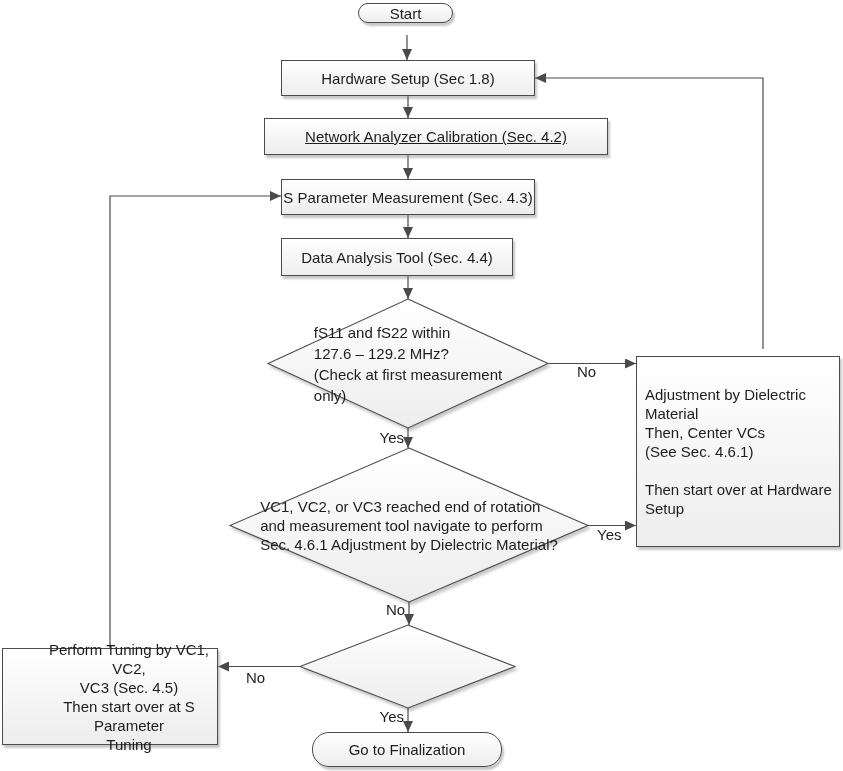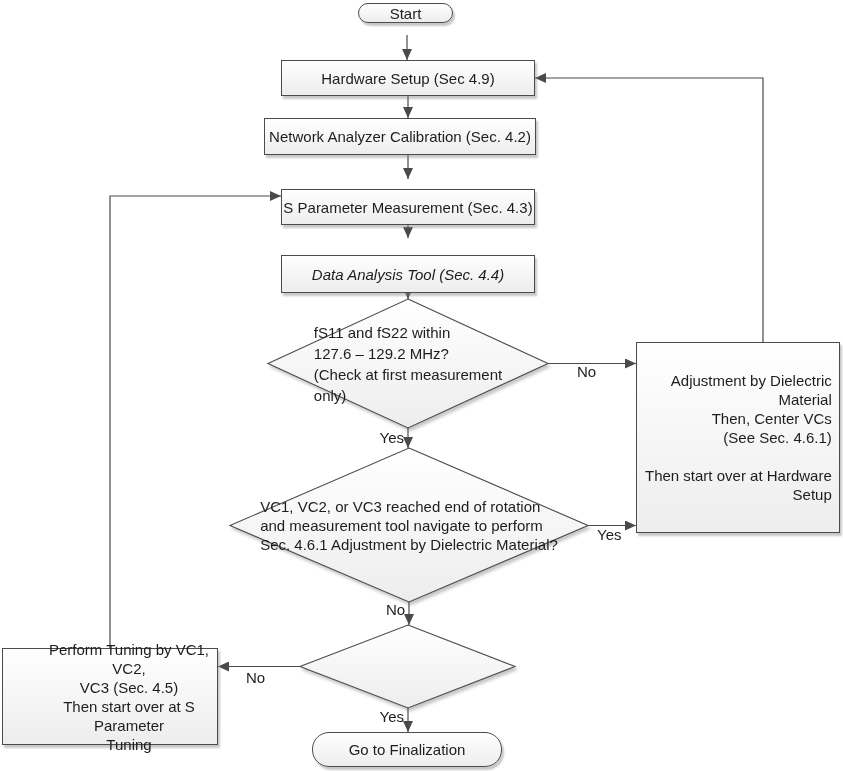--- a/index.html
+++ b/index.html
@@ -33,25 +33,25 @@
   .multiline{white-space:pre-line;}
   .diamond-text{
     position:absolute; display:flex; align-items:center; justify-content:center;
     text-align:left; white-space:pre-line; pointer-events:none;
   }
   .edge-label{position:absolute; line-height:16px;}
 
   
   #node-start{left:358px;top:3px;width:95px;height:20px;}
   #node-hardware{left:281px;top:60px;width:254px;height:36px;}
-  #node-calibration{left:264px;top:118px;width:272px;height:37px;}
-  #node-sparameter{left:281px;top:189px;width:254px;height:36px;}
-  #node-data-analysis{left:281px;top:255px;width:254px;height:38px;font-style:italic;}
-  #node-adjustment{left:636px;top:342px;width:204px;height:191px;
-    justify-content:flex-start;text-align:right;padding:0 4px 0 8px;}
+  #node-calibration{left:264px;top:118px;width:344px;height:37px;text-decoration:underline;}
+  #node-sparameter{left:281px;top:179px;width:254px;height:36px;}
+  #node-data-analysis{left:281px;top:238px;width:232px;height:38px;}
+  #node-adjustment{left:636px;top:356px;width:204px;height:191px;
+    justify-content:flex-start;text-align:left;padding:0 4px 0 8px;}
   #node-tuning{left:2px;top:648px;width:216px;height:97px;padding-left:38px;}
   #node-finalization{left:312px;top:732px;width:190px;height:35px;}
 
   #text-frequency{left:268px;top:299px;width:280px;height:129px;line-height:21px;}
   #text-vc{left:230px;top:448px;width:358px;height:154px;line-height:19px;}
   #text-pass{left:300px;top:625px;width:215px;height:83px;line-height:20px;}
 
   
   #label-frequency-yes{left:374px;top:430px;width:30px;text-align:right;}
   #label-frequency-no{left:577px;top:364px;width:26px;}
@@ -90,21 +90,21 @@
     <path class="flow-line" marker-end="url(#arrow)" d="M409 602 V625"></path>
     <path class="flow-line" marker-end="url(#arrow)" d="M588 525.5 H636"></path>
     <path class="flow-line" marker-end="url(#arrow)" d="M408 708 V732"></path>
     <path class="flow-line" marker-end="url(#arrow)" d="M300 666.5 H218"></path>
     <path class="flow-line" marker-end="url(#arrow)" d="M763 349 V78 H535"></path>
     <path class="flow-line" marker-end="url(#arrow)" d="M110 648 V196 H281"></path>
   </svg>
 
   <div class="node oval" id="node-start">Start</div>
 
-  <div class="node" id="node-hardware">Hardware Setup (Sec 4.9)</div>
+  <div class="node" id="node-hardware">Hardware Setup (Sec 1.8)</div>
 
   <div class="node" id="node-calibration">Network Analyzer Calibration (Sec. 4.2)</div>
 
   <div class="node" id="node-sparameter">S Parameter Measurement (Sec. 4.3)</div>
 
   <div class="node" id="node-data-analysis">Data Analysis Tool (Sec. 4.4)</div>
 
   <div class="node multiline" id="node-adjustment">Adjustment by Dielectric
 Material
 Then, Center VCs

